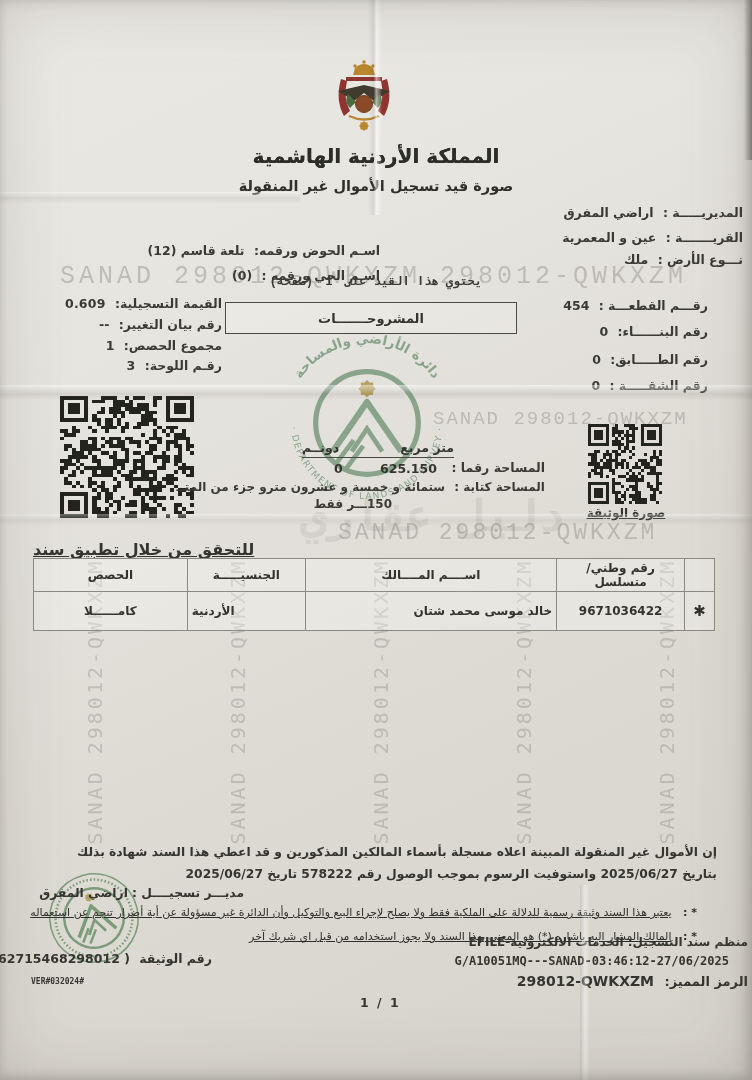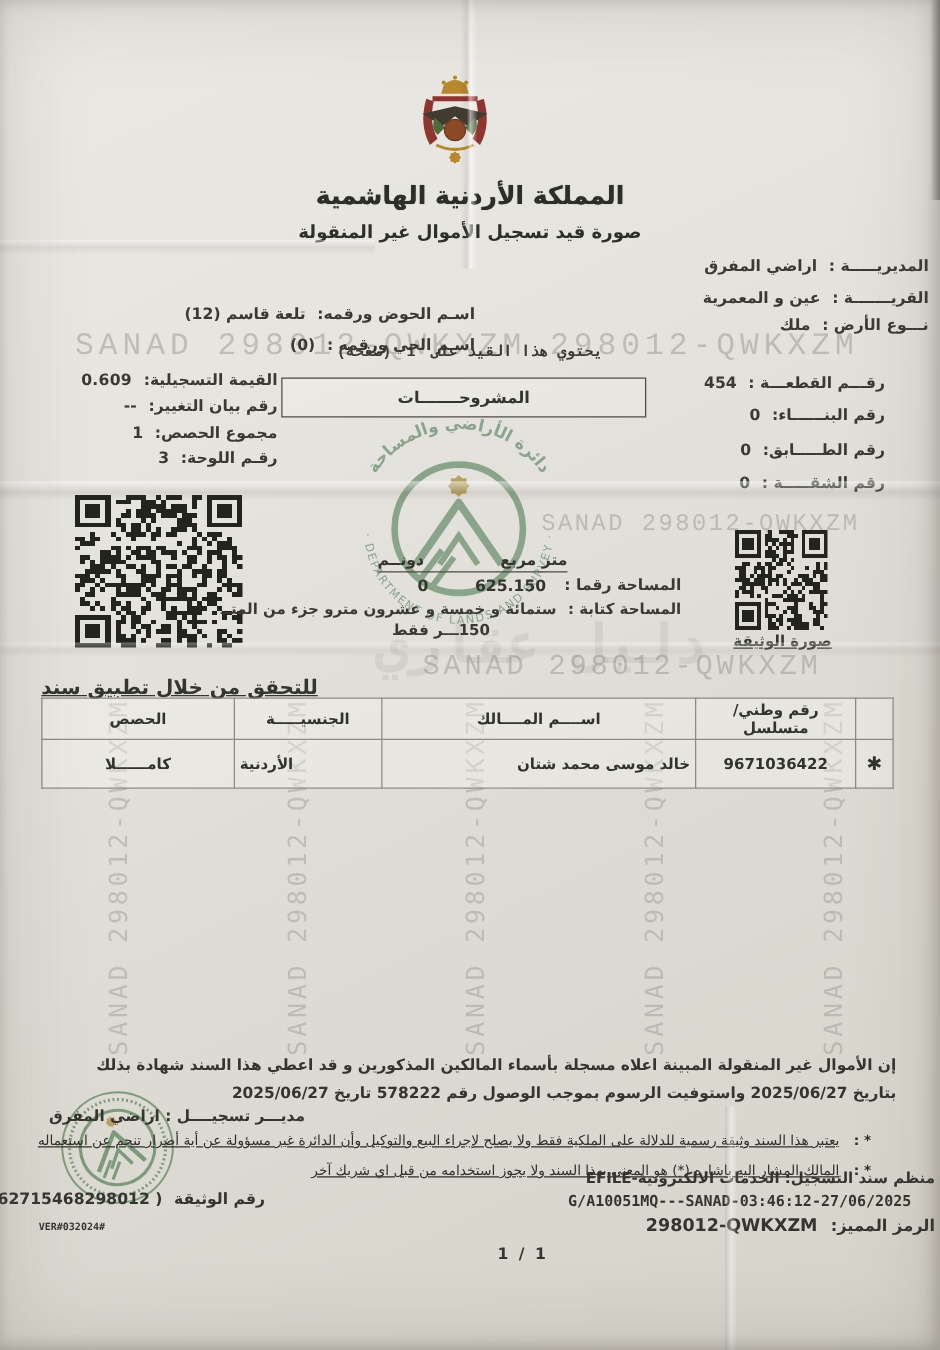--- a/index.html
+++ b/index.html
@@ -886,21 +886,21 @@
   <div class="abs b nw ltr" style="right:23px;top:954px;font-size:12px;z-index:3;font-family:'DejaVu Sans Mono','Liberation Mono',monospace;">G/A10051MQ---SANAD-03:46:12-27/06/2025</div>
   <div class="abs rtl b nw" style="right:4px;top:973px;font-size:13px;z-index:3;">
     <span>الرمز المميز:</span>
     <span class="ltr" style="margin-right:6px;font-size:14px;">298012-QWKXZM</span>
   </div>
   <div class="abs rtl b nw" style="right:540px;top:951px;font-size:12.5px;z-index:3;">
     <span>رقم الوثيقة</span>
     <span class="ltr" style="margin-right:5px;">( 2025062715468298012 )</span>
   </div>
   <div class="abs b nw" style="left:8px;top:977px;font-size:8px;z-index:3;font-family:'DejaVu Sans Mono','Liberation Mono',monospace;margin-left:23px;">VER#032024#</div>
-  <div class="abs b nw ltr" style="left:360px;top:995px;font-size:12.5px;z-index:3;letter-spacing:2px;margin-left:38px;">1 / 1</div>
+  <div class="abs b nw ltr" style="left:360px;top:995px;font-size:12.5px;z-index:3;letter-spacing:2px;">1 / 1</div>
 
   <div class="crease" style="left:368px;top:0;width:14px;height:215px;background:linear-gradient(to right,transparent,rgba(70,65,55,.10) 40%,rgba(255,255,255,.55) 60%,transparent);"></div>
   <div class="crease" style="left:0;top:192px;width:300px;height:12px;background:linear-gradient(to bottom,rgba(255,255,255,.4),rgba(70,65,55,.08),transparent);"></div>
   <div class="crease" style="left:0;top:385px;width:752px;height:16px;background:linear-gradient(to bottom,rgba(255,255,255,.5),rgba(70,65,55,.10) 55%,transparent);"></div>
   <div class="crease" style="left:0;top:514px;width:752px;height:12px;background:linear-gradient(to bottom,rgba(255,255,255,.35),rgba(70,65,55,.07),transparent);"></div>
   <div class="crease" style="left:580px;top:885px;width:10px;height:195px;background:linear-gradient(to right,rgba(70,65,55,.10),rgba(255,255,255,.4),transparent);"></div>
   <div class="crease" style="right:0;top:0;width:8px;height:160px;background:linear-gradient(to left,rgba(40,42,40,.45),transparent);"></div>
 
 </div>
 

